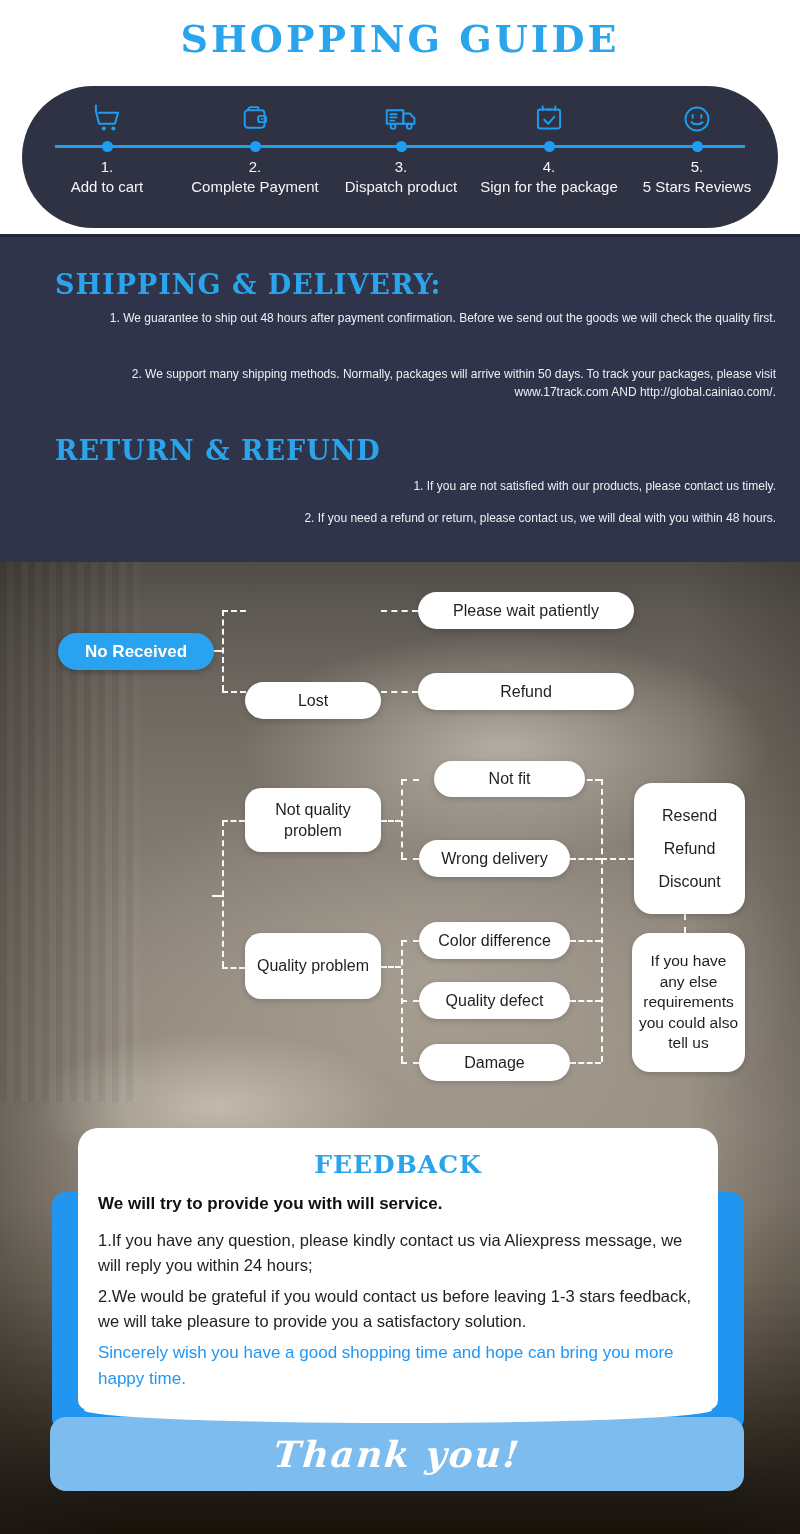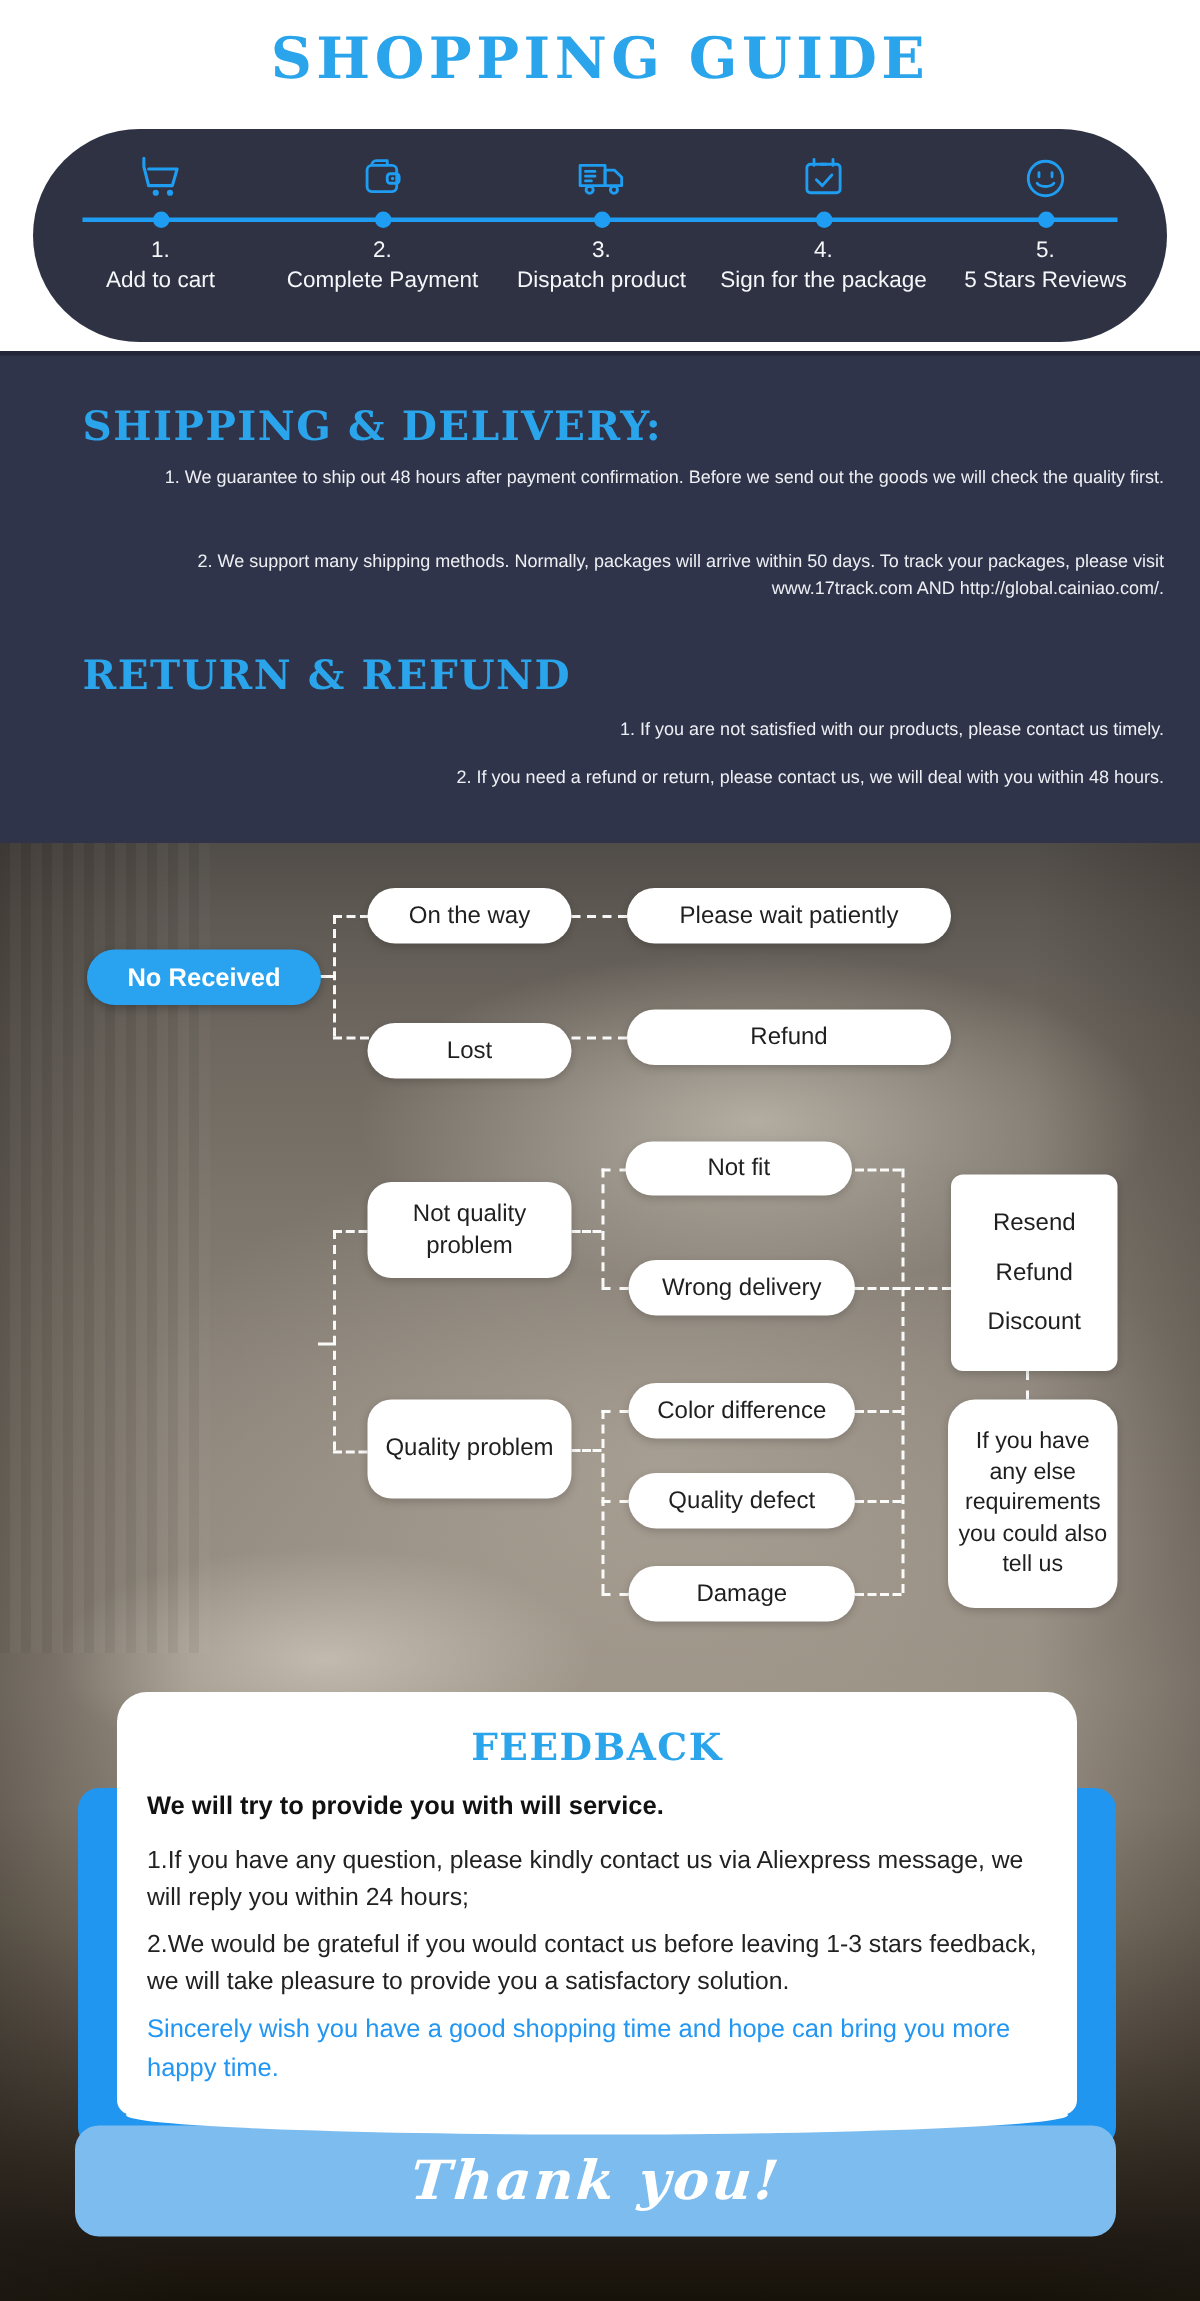--- a/index.html
+++ b/index.html
@@ -54,24 +54,24 @@
 
   .hl{position:absolute;border-top:2px dashed rgba(255,255,255,.95);height:0;}
   .vl{position:absolute;border-left:2px dashed rgba(255,255,255,.95);width:0;}
 
   
   .n-otw{left:245px;top:30px;width:136px;}
   .n-wait{left:418px;top:30px;width:216px;}
   .n-norec{left:58px;top:71px;width:156px;}
   .n-lost{left:245px;top:100px;width:136px;margin-top:20px;}
   .n-ref{left:418px;top:111px;width:216px;}
-  .n-nfit{left:417px;top:199px;width:151px;height:36px;}
+  .n-nfit{left:434px;top:199px;width:151px;height:36px;}
   .n-nqp{left:245px;top:226px;width:136px;height:64px;}
   .n-wd{left:419px;top:278px;width:151px;height:37px;}
-  .n-resend{left:634px;top:221px;width:111px;height:131px;border-radius:8px;flex-direction:column;}
+  .n-resend{left:634px;top:221px;width:111px;height:131px;border-radius:18px;flex-direction:column;}
   .n-resend span{display:block;padding:6px 0;}
   .n-rec{left:58px;top:315px;width:156px;}
   .n-qp{left:245px;top:371px;width:136px;height:66px;}
   .n-cd{left:419px;top:360px;width:151px;height:37px;text-align:center;}
   .n-qd{left:419px;top:420px;width:151px;height:37px;}
   .n-dmg{left:419px;top:482px;width:151px;height:37px;}
   .n-else{left:632px;top:371px;width:113px;height:139px;border-radius:18px;font-size:15.5px;}
 
   
   .blue-back{position:absolute;left:52px;top:630px;width:692px;height:240px;
@@ -218,21 +218,20 @@
     <div class="hl" style="left:570px;top:500px;width:31px;"></div>
 
     <div class="vl" style="left:401px;top:378px;height:122px;"></div>
     <div class="hl" style="left:381px;top:404px;width:20px;"></div>
     <div class="hl" style="left:401px;top:378px;width:18px;"></div>
     <div class="hl" style="left:401px;top:438px;width:18px;"></div>
     <div class="hl" style="left:401px;top:500px;width:18px;"></div>
 
     <div class="vl" style="left:684px;top:352px;height:19px;"></div>
 
-    <div class="pill n-otw">On the way</div>
     <div class="pill n-wait">Please wait patiently</div>
     <div class="pill blue-pill n-norec">No Received</div>
     <div class="pill n-lost">Lost</div>
     <div class="pill n-ref">Refund</div>
 
     <div class="pill n-nfit">Not fit</div>
     <div class="fbox n-nqp">Not quality problem</div>
     <div class="pill n-wd">Wrong delivery</div>
     <div class="fbox n-resend">
       <span>Resend</span>

